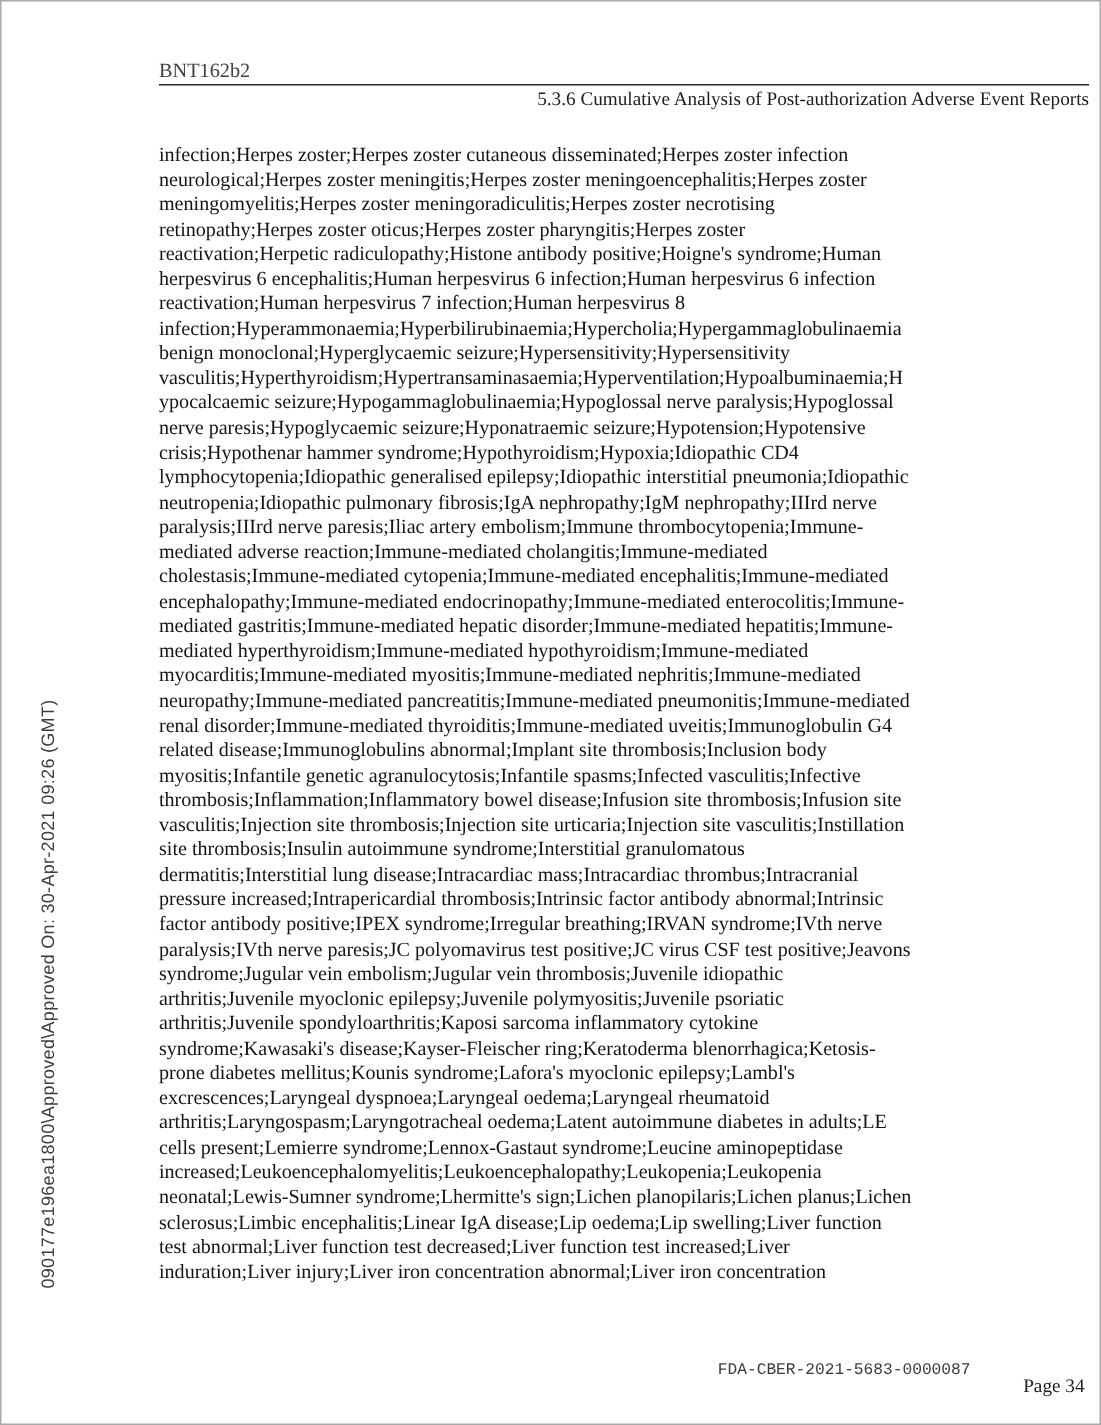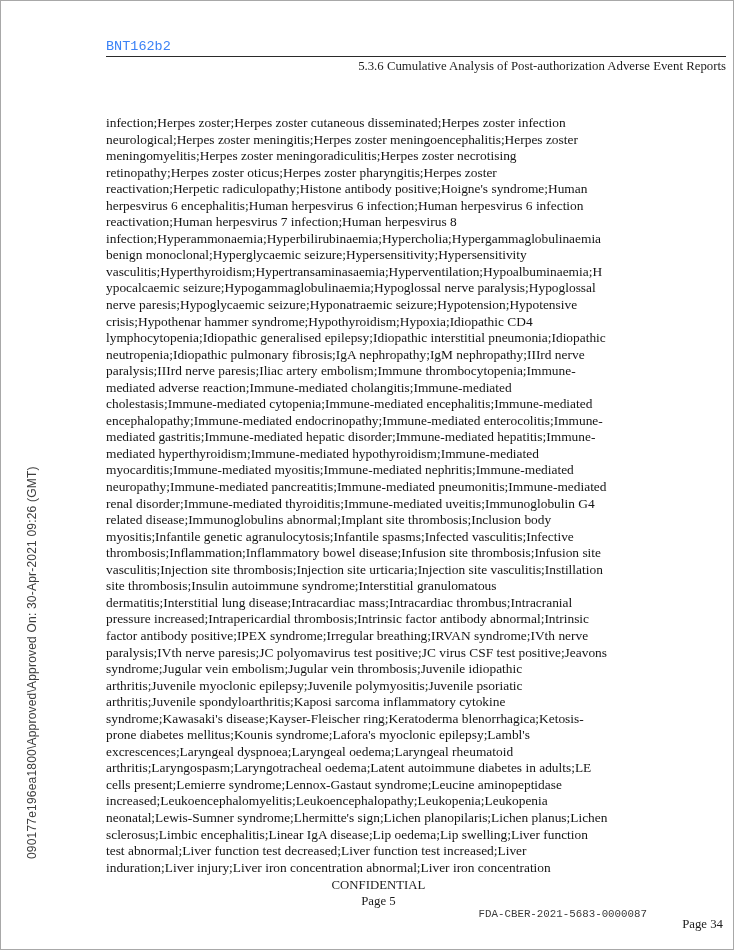--- a/index.html
+++ b/index.html
@@ -33,22 +33,21 @@
   }
   .header {
     position: absolute;
     left: 105px;
     top: 38px;
     right: 7px;
   }
   .doc-id {
     font-size: 13.5px;
     line-height: 15px;
-    color: #3b82f6;
-    font-family: Liberation Mono, monospace;
+    color: #404040;
   }
   .header-rule {
     border: 0;
     border-top: 1.5px solid #2a2a2a;
     margin: 2px 0 2px 0;
   }
   .section-title {
     font-size: 12.8px;
     line-height: 15px;
     color: #1c1c1c;
@@ -58,21 +57,20 @@
   }
   .body-text {
     position: absolute;
     left: 105px;
     top: 94px;
     width: 545px;
     font-size: 13.4px;
     line-height: 16.55px;
     white-space: pre;
     color: #141414;
-    margin-top: 20px;
   }
   .footer-center {
     position: absolute;
     left: 105px;
     top: 877px;
     width: 545px;
     text-align: center;
     font-size: 12.8px;
     line-height: 15.5px;
     color: #1c1c1c;
@@ -147,22 +145,18 @@
 prone diabetes mellitus;Kounis syndrome;Lafora's myoclonic epilepsy;Lambl's
 excrescences;Laryngeal dyspnoea;Laryngeal oedema;Laryngeal rheumatoid
 arthritis;Laryngospasm;Laryngotracheal oedema;Latent autoimmune diabetes in adults;LE
 cells present;Lemierre syndrome;Lennox-Gastaut syndrome;Leucine aminopeptidase
 increased;Leukoencephalomyelitis;Leukoencephalopathy;Leukopenia;Leukopenia
 neonatal;Lewis-Sumner syndrome;Lhermitte's sign;Lichen planopilaris;Lichen planus;Lichen
 sclerosus;Limbic encephalitis;Linear IgA disease;Lip oedema;Lip swelling;Liver function
 test abnormal;Liver function test decreased;Liver function test increased;Liver
 induration;Liver injury;Liver iron concentration abnormal;Liver iron concentration</div>
 
-  <div class="footer-center">
-    <div>CONFIDENTIAL</div>
-    <div>Page 5</div>
-  </div>
 
   <div class="doc-number">FDA-CBER-2021-5683-0000087</div>
 
   <div class="outer-page-num">Page 34</div>
 
 </div>
 
 </body></html>

